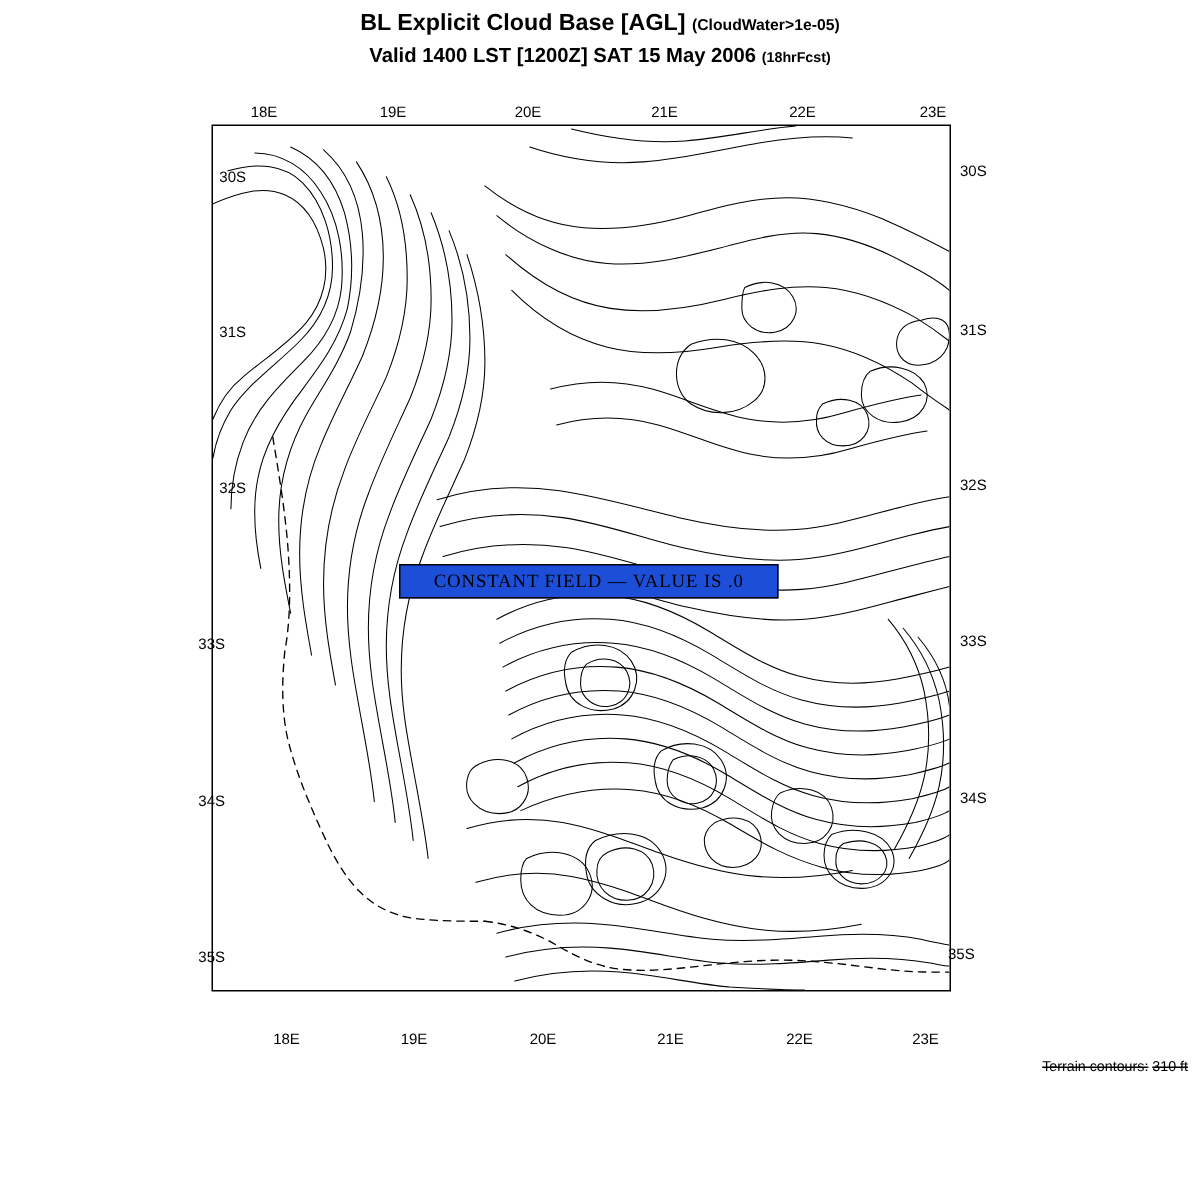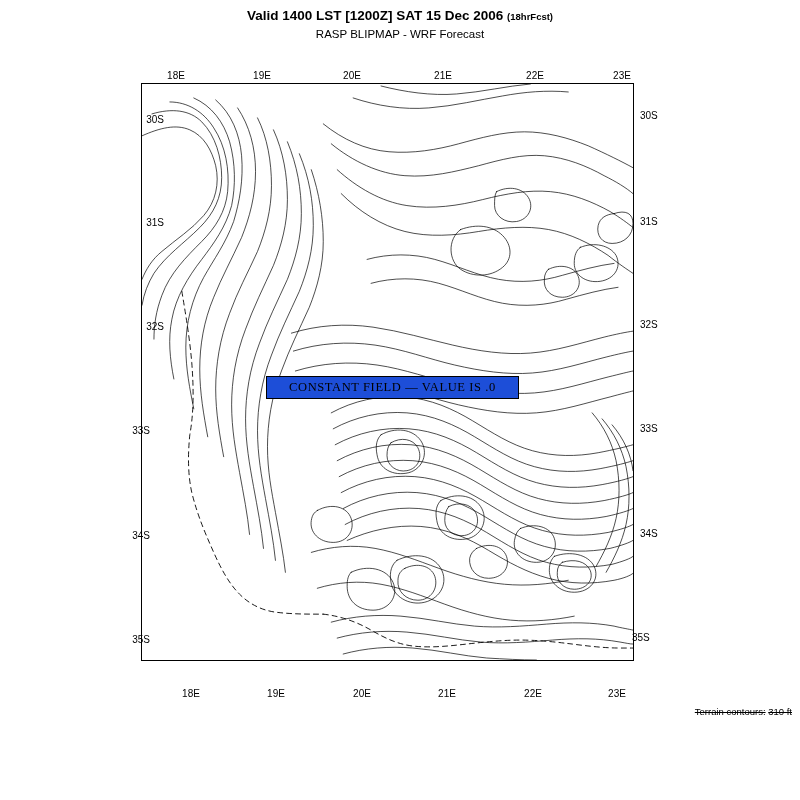--- a/index.html
+++ b/index.html
@@ -122,25 +122,28 @@
   #footer-note .strike {
     text-decoration: line-through;
   }
 </style>
 </head>
 <body>
 
 <div id="page">
 
   <div class="title-block">
+    <div class="title-line1">
+      <span>BL Explicit Cloud Base [AGL]</span>
+      <span class="sub">(CloudWater&gt;1e-05)</span>
+    </div>
     <div class="title-line2">
-      <span>Valid 1400 LST [1200Z] SAT 15 Dec 2006</span>
+      <span>Valid 1400 LST [1200Z] SAT 15 May 2006</span>
       <span class="sub">(18hrFcst)</span>
     </div>
-    <div class="title-line3">RASP BLIPMAP - WRF Forecast</div>
   </div>
 
   <div id="plot-frame">
     <svg id="contour-svg" viewBox="0 0 493 578" preserveAspectRatio="none">
       <g fill="none" stroke="#000000" stroke-width="0.7" stroke-linejoin="round" stroke-linecap="round">
 
         <path d="M0,52 C18,44 34,40 48,46 C62,52 70,66 74,82 C78,100 74,118 62,132 C50,146 34,156 20,168 C10,176 4,186 0,196"></path>
         <path d="M10,30 C30,24 48,26 60,38 C74,52 80,74 80,94 C80,114 72,130 58,144 C42,160 24,172 12,190 C6,200 2,210 0,222"></path>
         <path d="M28,18 C46,18 62,28 72,44 C84,62 88,86 86,108 C84,128 74,144 60,158 C44,174 28,190 20,212 C14,228 12,242 12,256"></path>
         <path d="M52,14 C70,22 82,38 88,58 C94,80 94,102 90,122 C84,144 72,160 60,176 C46,194 34,214 30,236 C26,256 28,276 32,296"></path>

